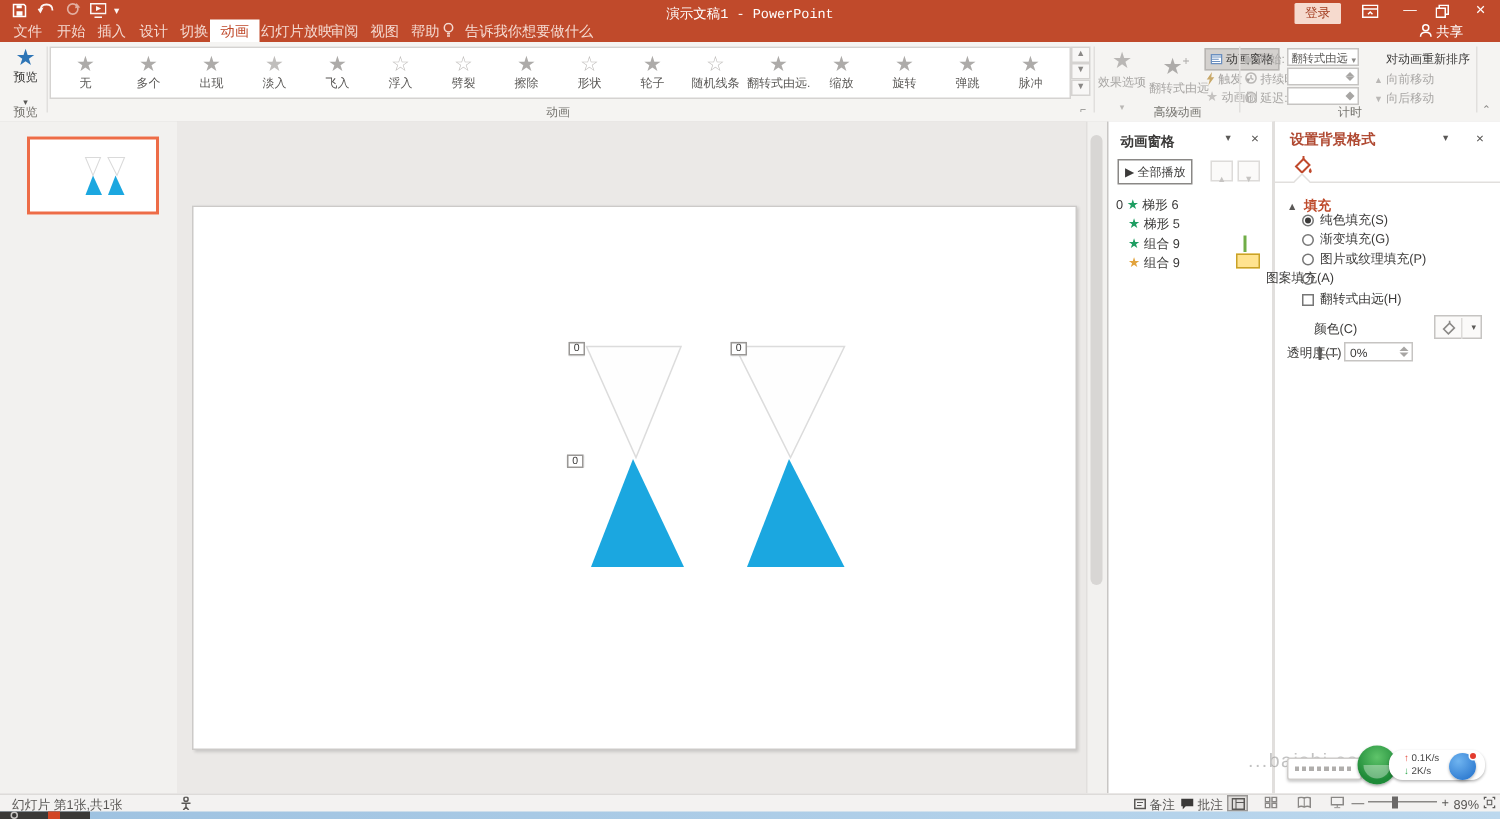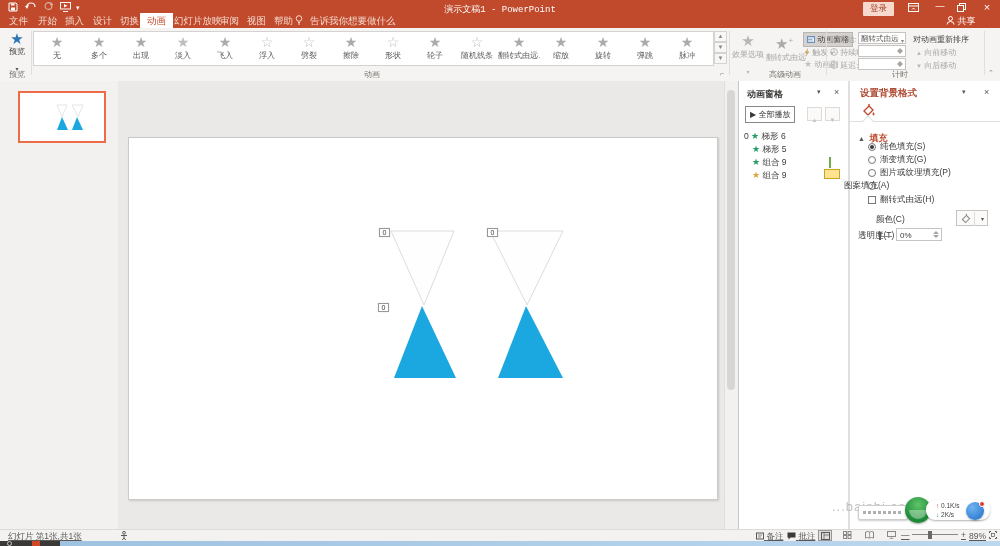--- a/index.html
+++ b/index.html
@@ -22,21 +22,21 @@
   .gal{width:42px;text-align:center;}
   .gal .st{display:block;font-size:14px;line-height:15px;color:#ADABA9;}
   .gal .st.o{color:#C0BEBC;}
   .gal .lb{display:block;font-size:8px;color:#5A5856;white-space:nowrap;overflow:hidden;}
   .scrbtn{width:13px;height:11px;background:#F8F7F6;border:1px solid #D5D3D1;color:#8A8886;
           font-size:6px;line-height:9px;text-align:center;box-sizing:border-box;}
   .rbig{text-align:center;}
   .rbig .st{display:block;font-size:15px;line-height:16px;color:#B9B7B5;}
   .rbig .lb{display:block;font-size:8px;color:#A8A6A4;white-space:nowrap;}
   .rsmall{font-size:8px;color:#A8A6A4;white-space:nowrap;}
-  .rsmall.on{color:#3B3A39;}
+  .rsmall.on{color:#3B3A39;margin-left:11px;}
   .panebtn{background:#D4D1CE;border:1px solid #B8B5B2;font-size:8px;color:#3B3A39;
            padding:1px 3px;white-space:nowrap;}
   .combo{background:#fff;border:1px solid #C6C4C2;font-size:7.5px;color:#5A5856;
          box-sizing:border-box;white-space:nowrap;}
   .spin{background:#fff;border:1px solid #C6C4C2;box-sizing:border-box;}
   .tri-up{width:0;height:0;border-left:3px solid transparent;border-right:3px solid transparent;border-bottom:3px solid #A7A5A3;}
   .tri-dn{width:0;height:0;border-left:3px solid transparent;border-right:3px solid transparent;border-top:3px solid #A7A5A3;}
   
   .leftpanel{left:0;top:81px;width:118px;height:448px;background:#F2F1EF;border-right:1px solid #DDDBD9;}
   .thumb{left:18px;top:91px;width:88px;height:52px;background:#fff;border:2px solid #ED6C47;box-sizing:border-box;}
@@ -62,21 +62,21 @@
   .fmtpane{left:850px;top:81px;width:150px;height:448px;background:#FFFFFF;}
   .fmt-title{font-size:9.5px;font-weight:bold;color:#B04A33;white-space:nowrap;}
   .fillhdr{font-size:9px;font-weight:bold;color:#BE4A2B;}
   .radio{width:8px;height:8px;border:1px solid #767676;border-radius:50%;background:#fff;box-sizing:border-box;}
   .radio.sel::after{content:"";display:block;width:4px;height:4px;border-radius:50%;background:#3B3A39;margin:1px;}
   .chk{width:8px;height:8px;border:1px solid #767676;background:#fff;box-sizing:border-box;}
   .fmtlbl{font-size:8.5px;color:#3B3A39;white-space:nowrap;}
   .colorbtn{background:#FBFAF9;border:1px solid #C6C4C2;box-sizing:border-box;}
   
   .statusbar{left:0;top:529px;width:1000px;height:12px;background:#F3F2F1;border-top:1px solid #DDDBD9;}
-  .stxt{font-size:8.5px;color:#5A5856;white-space:nowrap;text-decoration:underline;}
+  .stxt{font-size:8.5px;color:#5A5856;white-space:nowrap;}
   .viewbtn{width:14px;height:11px;text-align:center;box-sizing:border-box;}
   .viewbtn.on{background:#E0DEDC;border:1px solid #999795;}
   
   .taskbar{left:0;top:541px;width:1000px;height:5px;background:linear-gradient(90deg,#9DC1E0,#BCD8EE);}
   .taskdark{left:0;top:541px;width:60px;height:5px;background:#3A3937;}
   
   .watermark{font-size:13px;color:rgba(120,120,120,.45);letter-spacing:1px;white-space:nowrap;}
   .tipbox{background:#fff;border:1px solid #CFCDCB;border-radius:2px;box-shadow:0 1px 2px rgba(0,0,0,.2);}
   .ball{width:26px;height:26px;border-radius:50%;background:radial-gradient(circle at 50% 30%,#5FC46A,#1E8A38 70%);
         box-shadow:0 1px 2px rgba(0,0,0,.35);}

